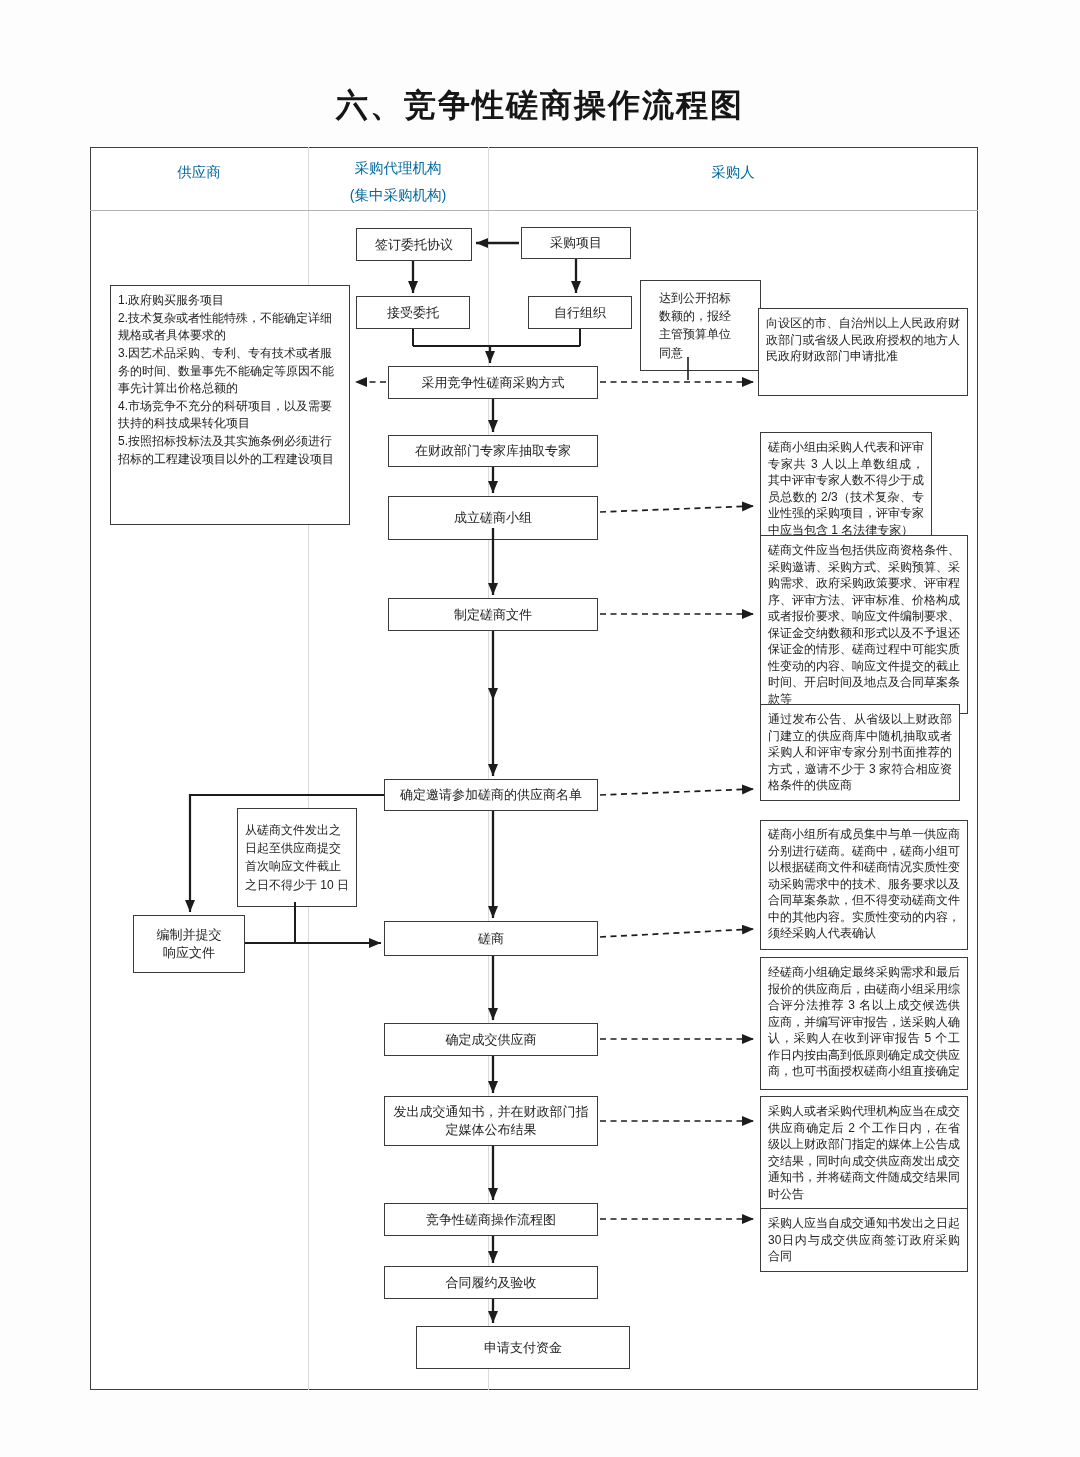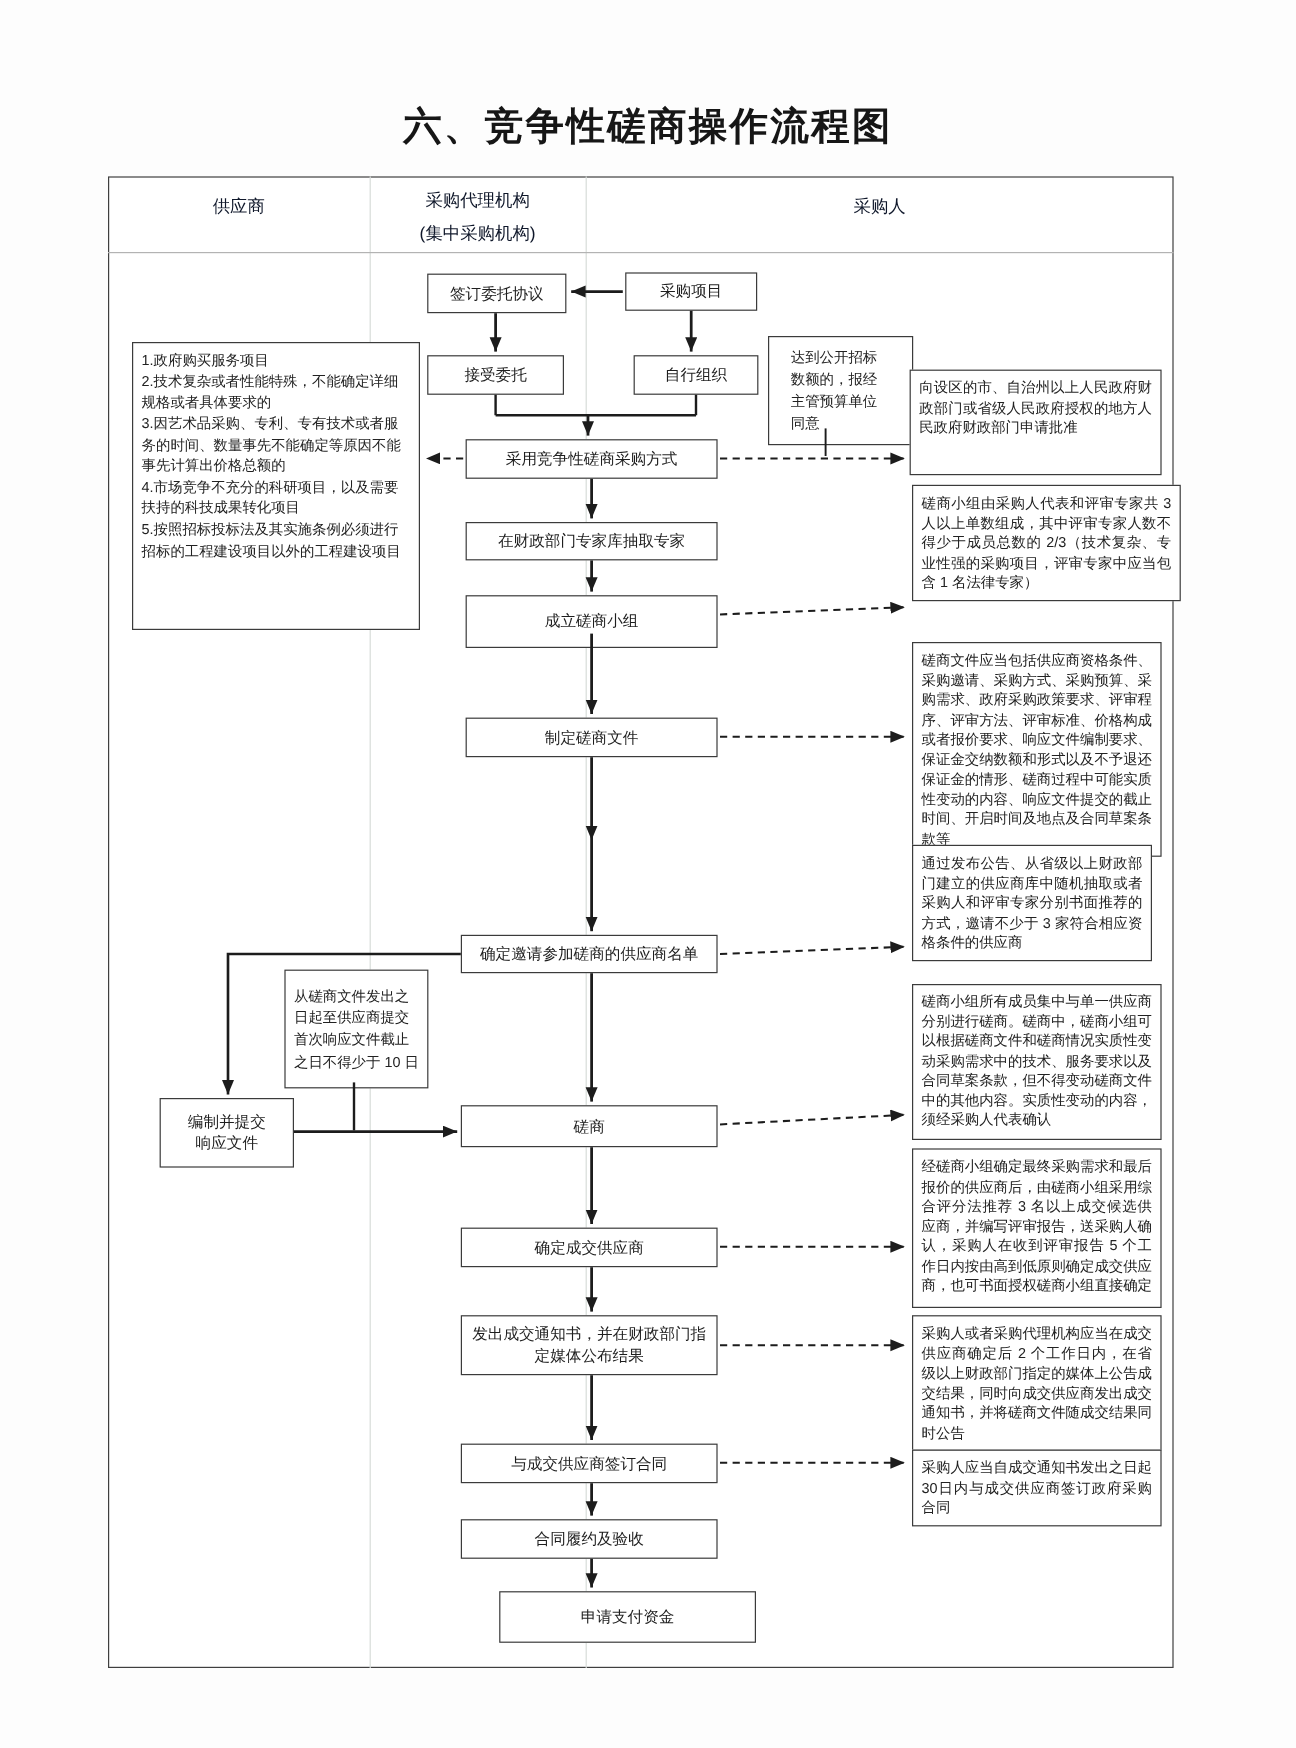--- a/index.html
+++ b/index.html
@@ -20,21 +20,21 @@
   }
   .lane-divider {
     position:absolute; top:147px; width:1px; height:1243px;
     background:#d7dcd9; z-index:1;
   }
   .header-line {
     position:absolute; left:90px; top:210px; width:888px; height:1px;
     background:#b3b3b3; z-index:1;
   }
   .lane-label {
-    position:absolute; text-align:center; font-size:14.5px; color:#0f172a;
+    position:absolute; text-align:center; font-size:14.5px; color:#0369a1;
     z-index:2;
   }
   .node {
     position:absolute; border:1px solid #3b3b3b; background:#ffffff;
     display:flex; align-items:center; justify-content:center;
     text-align:center; font-size:13px; line-height:1.35; color:#1e1e1e;
     padding:2px 4px; z-index:3;
   }
   .note, .ann {
     position:absolute; border:1px solid #3b3b3b; background:#ffffff;
@@ -72,36 +72,36 @@
   <div class="node" style="left:356px; top:296px; width:114px; height:33px;text-align:center;">接受委托</div>
   <div class="node" style="left:528px; top:296px; width:104px; height:33px;">自行组织</div>
   <div class="node" style="left:388px; top:366px; width:210px; height:33px;">采用竞争性磋商采购方式</div>
   <div class="node" style="left:388px; top:435px; width:210px; height:32px;">在财政部门专家库抽取专家</div>
   <div class="node" style="left:388px; top:496px; width:210px; height:44px;">成立磋商小组</div>
   <div class="node" style="left:388px; top:598px; width:210px; height:33px;">制定磋商文件</div>
   <div class="node" style="left:384px; top:779px; width:214px; height:32px;">确定邀请参加磋商的供应商名单</div>
   <div class="node" style="left:384px; top:921px; width:214px; height:35px;">磋商</div>
   <div class="node" style="left:384px; top:1023px; width:214px; height:33px;">确定成交供应商</div>
   <div class="node" style="left:384px; top:1096px; width:214px; height:50px;">发出成交通知书，并在财政部门指定媒体公布结果</div>
-  <div class="node" style="left:384px; top:1203px; width:214px; height:33px;">与成交供应商签订合同</div>
+  <div class="node" style="left:384px; top:1203px; width:214px; height:33px;">竞争性磋商操作流程图</div>
   <div class="node" style="left:384px; top:1266px; width:214px; height:33px;">合同履约及验收</div>
   <div class="node" style="left:384px; top:1326px; width:214px; height:43px;margin-left:32px;">申请支付资金</div>
   <div class="node prewrap" style="left:133px; top:915px; width:112px; height:58px;">编制并提交
 响应文件</div>
 
   <div class="note prewrap" style="left:110px; top:285px; width:240px; min-height:240px; line-height:1.47;">1.政府购买服务项目
 2.技术复杂或者性能特殊，不能确定详细规格或者具体要求的
 3.因艺术品采购、专利、专有技术或者服务的时间、数量事先不能确定等原因不能事先计算出价格总额的
 4.市场竞争不充分的科研项目，以及需要扶持的科技成果转化项目
 5.按照招标投标法及其实施条例必须进行招标的工程建设项目以外的工程建设项目</div>
   <div class="note" style="left:237px; top:808px; width:120px; min-height:94px; padding:12px 7px;">从磋商文件发出之日起至供应商提交首次响应文件截止之日不得少于 10 日</div>
   <div class="note" style="left:640px; top:280px; width:121px; min-height:77px; padding:8px 18px;">达到公开招标数额的，报经主管预算单位同意</div>
 
   <div class="ann" style="left:758px; top:308px; width:210px; min-height:88px;">向设区的市、自治州以上人民政府财政部门或省级人民政府授权的地方人民政府财政部门申请批准</div>
-  <div class="ann" style="left:760px; top:404px; width:224px; min-height:93px;">磋商小组由采购人代表和评审专家共 3 人以上单数组成，其中评审专家人数不得少于成员总数的 2/3（技术复杂、专业性强的采购项目，评审专家中应当包含 1 名法律专家）</div>
+  <div class="ann" style="left:760px; top:432px; width:172px; min-height:93px;">磋商小组由采购人代表和评审专家共 3 人以上单数组成，其中评审专家人数不得少于成员总数的 2/3（技术复杂、专业性强的采购项目，评审专家中应当包含 1 名法律专家）</div>
   <div class="ann" style="left:760px; top:535px; width:208px; min-height:162px;">磋商文件应当包括供应商资格条件、采购邀请、采购方式、采购预算、采购需求、政府采购政策要求、评审程序、评审方法、评审标准、价格构成或者报价要求、响应文件编制要求、保证金交纳数额和形式以及不予退还保证金的情形、磋商过程中可能实质性变动的内容、响应文件提交的截止时间、开启时间及地点及合同草案条款等</div>
   <div class="ann" style="left:760px; top:704px; width:200px; min-height:87px;">通过发布公告、从省级以上财政部门建立的供应商库中随机抽取或者采购人和评审专家分别书面推荐的方式，邀请不少于 3 家符合相应资格条件的供应商</div>
   <div class="ann" style="left:760px; top:820px; width:208px; min-height:127px;font-family:Liberation Mono, monospace;">磋商小组所有成员集中与单一供应商分别进行磋商。磋商中，磋商小组可以根据磋商文件和磋商情况实质性变动采购需求中的技术、服务要求以及合同草案条款，但不得变动磋商文件中的其他内容。实质性变动的内容，须经采购人代表确认</div>
   <div class="ann" style="left:760px; top:957px; width:208px; min-height:133px;">经磋商小组确定最终采购需求和最后报价的供应商后，由磋商小组采用综合评分法推荐 3 名以上成交候选供应商，并编写评审报告，送采购人确认，采购人在收到评审报告 5 个工作日内按由高到低原则确定成交供应商，也可书面授权磋商小组直接确定</div>
   <div class="ann" style="left:760px; top:1096px; width:208px; min-height:104px;">采购人或者采购代理机构应当在成交供应商确定后 2 个工作日内，在省级以上财政部门指定的媒体上公告成交结果，同时向成交供应商发出成交通知书，并将磋商文件随成交结果同时公告</div>
   <div class="ann" style="left:760px; top:1208px; width:208px; min-height:50px;">采购人应当自成交通知书发出之日起30日内与成交供应商签订政府采购合同</div>
 
   <svg class="arrows" viewBox="0 0 1080 1457">
     <defs>
       <marker id="ah" markerWidth="13" markerHeight="11" refX="12" refY="5" orient="auto" markerUnits="userSpaceOnUse">

